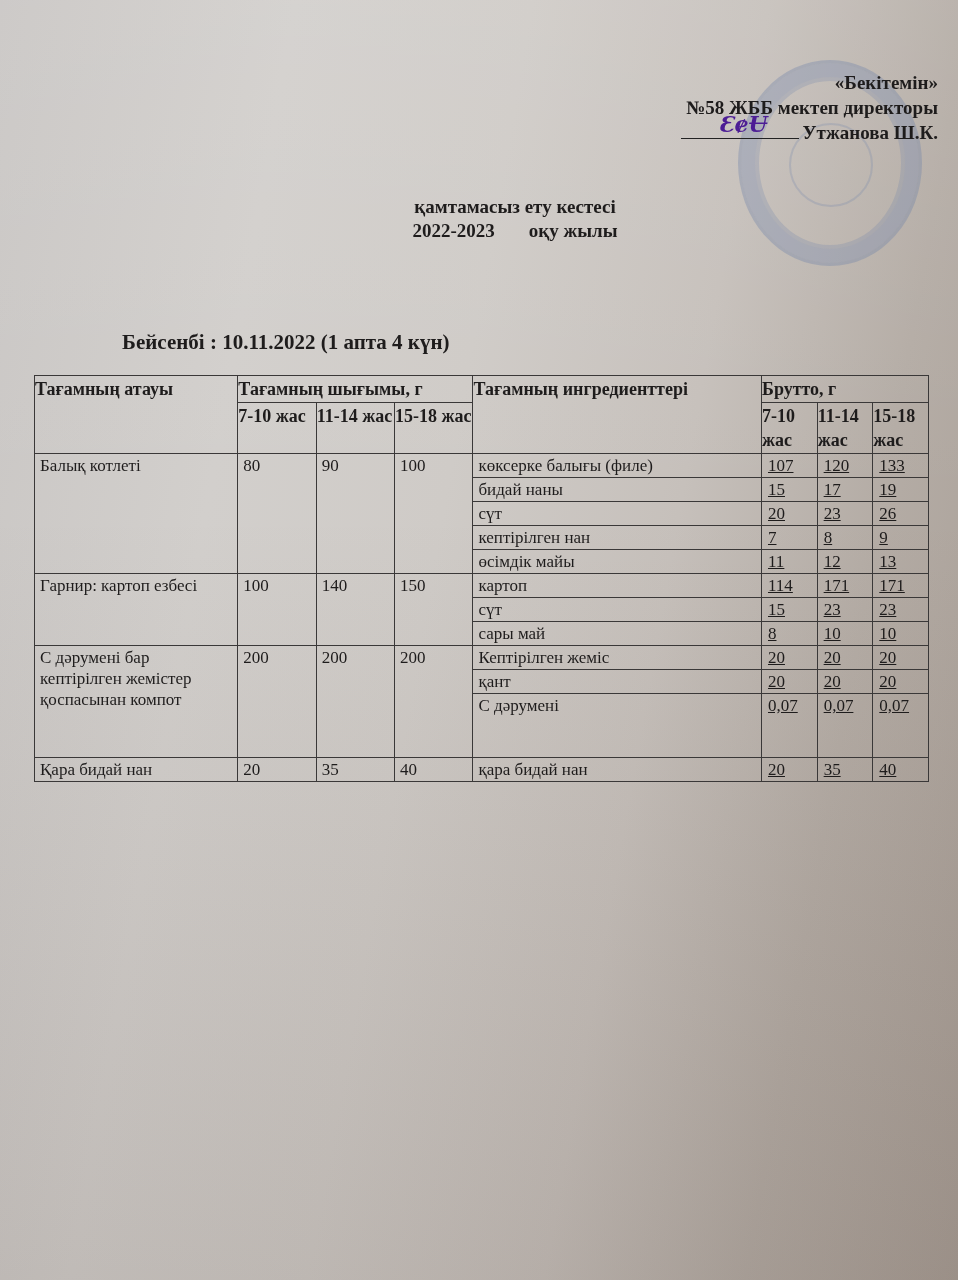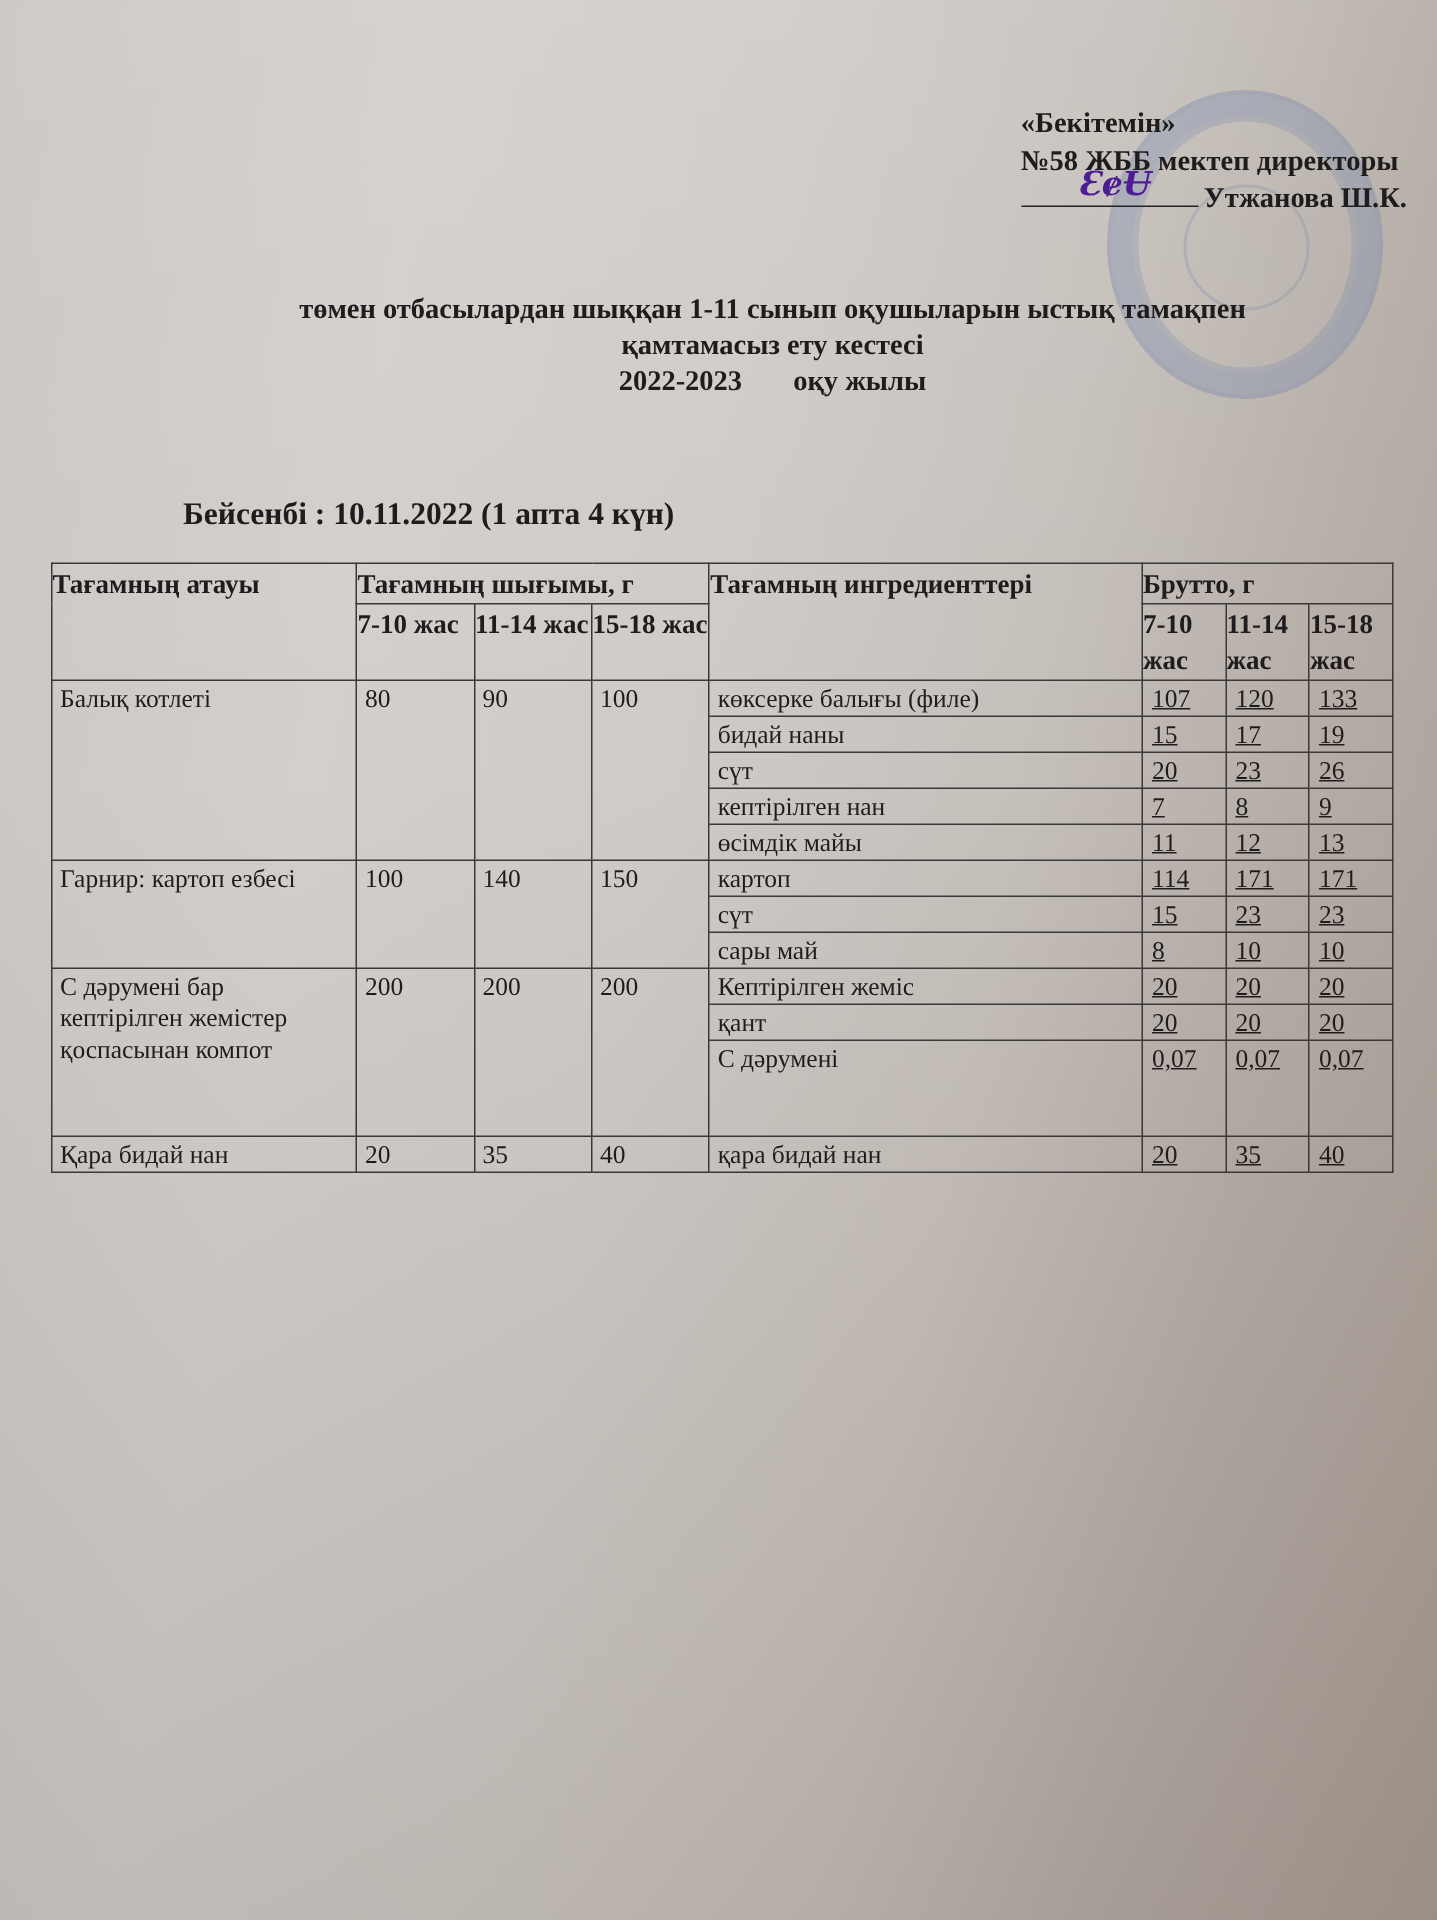--- a/index.html
+++ b/index.html
@@ -15,21 +15,21 @@
     .stamp {
       position: absolute; left: 738px; top: 60px; width: 178px; height: 200px;
       border-radius: 50%; border: 3px solid rgba(110,130,170,0.35);
       box-shadow: inset 0 0 0 14px rgba(130,150,190,0.12), inset 0 0 0 18px rgba(110,130,170,0.25);
     }
     .stamp-inner {
       position: absolute; left: 48px; top: 60px; width: 80px; height: 80px; border-radius: 50%;
       border: 2px solid rgba(110,130,170,0.25);
     }
     .approval {
-      position: absolute; right: 20px; top: 70px; 
+      position: absolute; right: 20px; top: 70px; text-align: right;
       font-weight: bold; font-size: 19px; line-height: 25px;
     }
     .approval .sigline { display: inline-block; width: 118px; border-bottom: 1.5px solid #222; margin-right: 4px; position: relative; height: 16px; }
     .signature { position: absolute; left: 38px; top: -10px; font-family: "DejaVu Serif", serif; font-style: italic; color: #4c1d95; font-size: 22px; }
     .title-block {
       position: absolute; left: 100px; top: 195px; width: 830px; text-align: center;
       font-weight: bold; font-size: 19px; line-height: 24px;
     }
     .year-gap { display: inline-block; width: 34px; }
     .day-line {
@@ -58,21 +58,20 @@
     <div class="stamp-inner"></div>
   </div>
 
 <div class="approval">
   <div>«Бекітемін»</div>
   <div>№58 ЖББ мектеп директоры</div>
   <div><span class="sigline"><span class="signature">ƐɇɄ</span></span><span>Утжанова Ш.К.</span></div>
 </div>
 
 <div class="title-block">
-  <div>төмен отбасылардан шыққан 1-11 сынып оқушыларын ыстық тамақпен</div>
   <div>қамтамасыз ету кестесі</div>
   <div><span>2022-2023</span><span class="year-gap"></span><span>оқу жылы</span></div>
 </div>
 
 <div class="day-line">Бейсенбі : 10.11.2022 (1 апта 4 күн)</div>
 
 <table class="menu">
   <thead>
     <tr>
       <th class="c-name" rowspan="2">Тағамның атауы</th>

